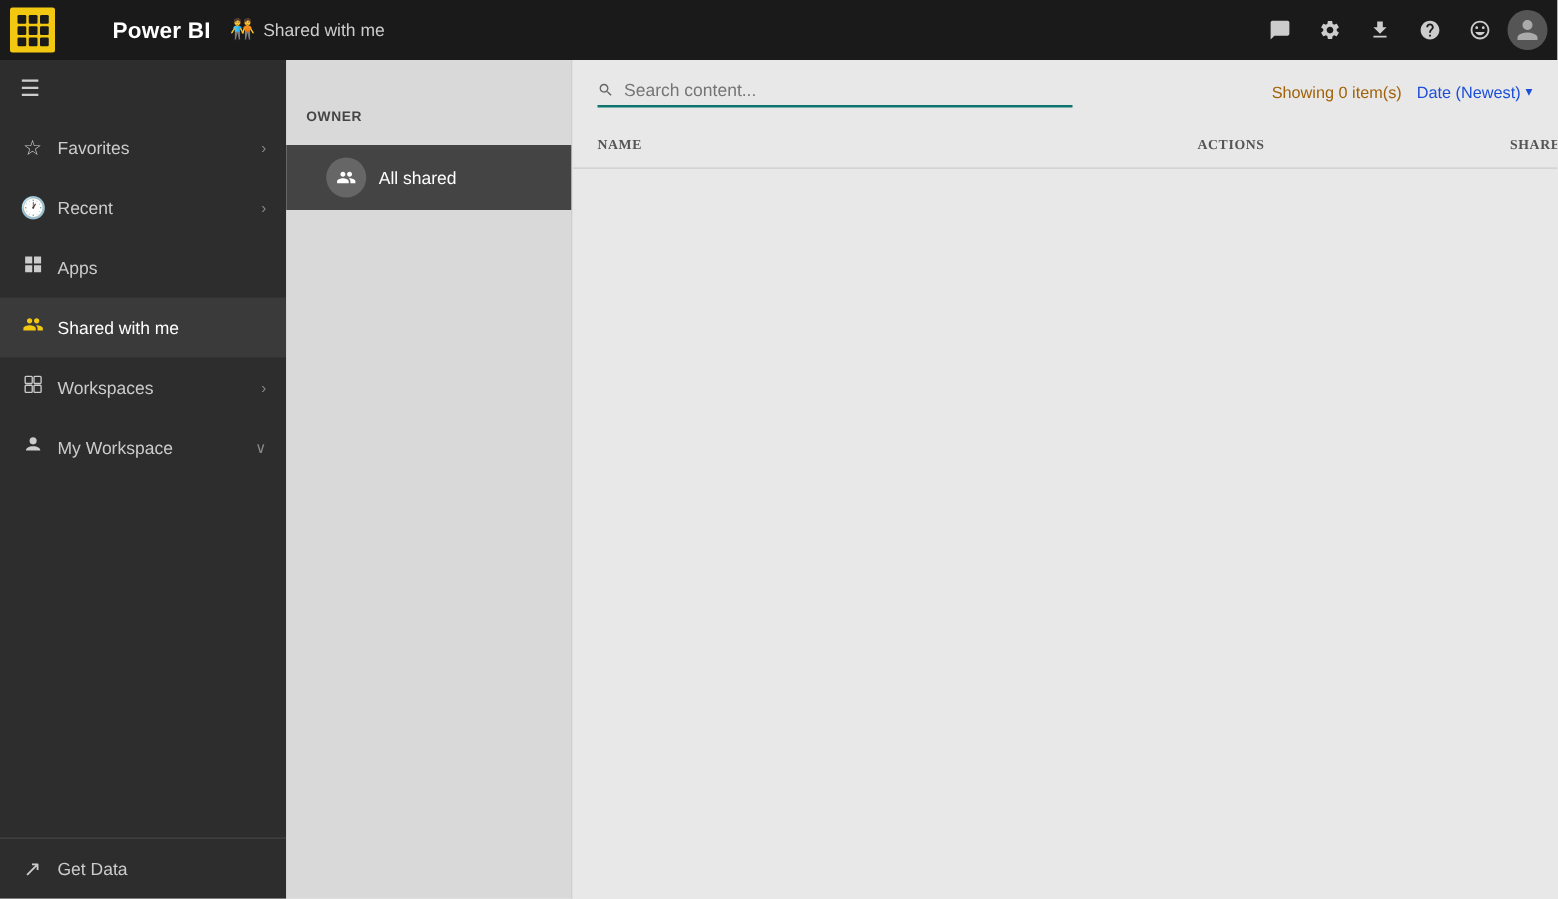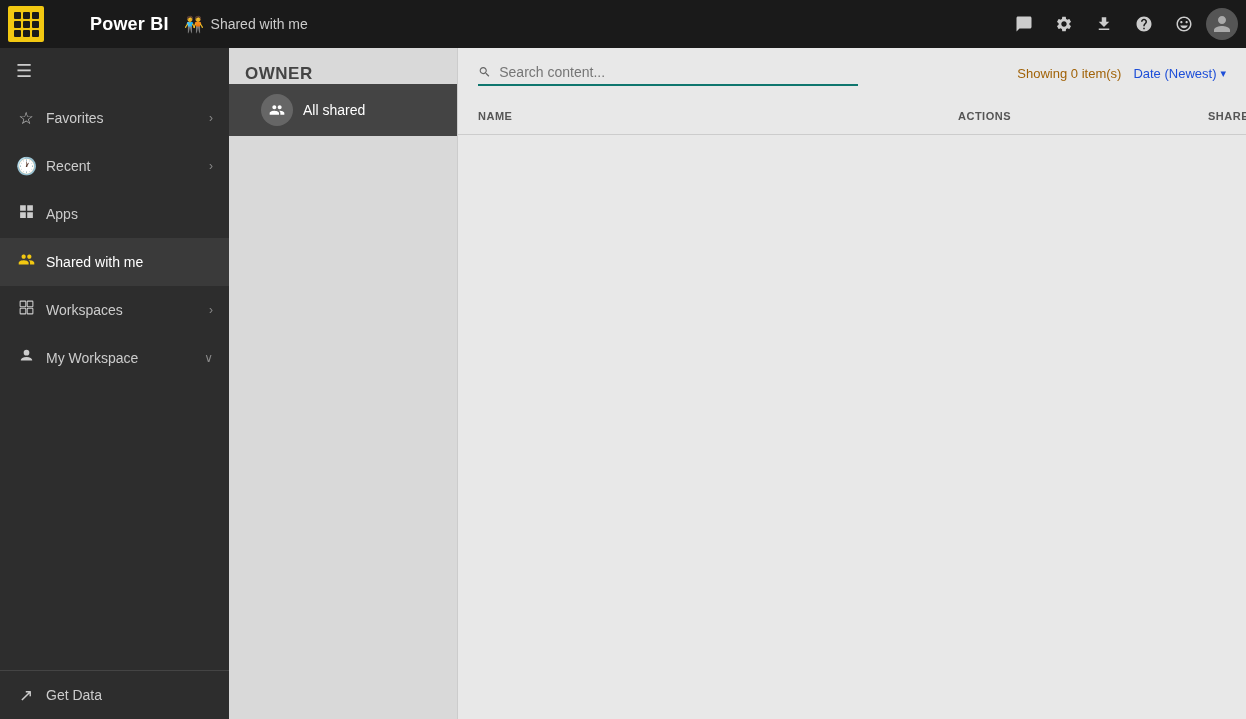--- a/index.html
+++ b/index.html
@@ -69,22 +69,22 @@
       margin-top: auto; border-top: 1px solid #444;
     }
 
     
     .owner-panel {
       width: 229px; min-width: 229px; background: #d9d9d9;
       display: flex; flex-direction: column;
       border-right: 1px solid #ccc;
     }
     .owner-panel-header {
-      padding: 16px 16px 0 16px; font-size: 17px; font-weight: 700;
-      color: #444; letter-spacing: 0.5px; text-transform: uppercase;
+      padding: 16px 16px 16px 16px; font-size: 11px; font-weight: 700;
+      color: #444; letter-spacing: 0.5px; text-transform: uppercase; margin-top: 24px;
     }
     .owner-panel-item {
       display: flex; align-items: center; gap: 10px;
       padding: 10px 32px; cursor: pointer; font-size: 14px; color: #222;
     }
     .owner-panel-item.active { background: #444; color: #fff; }
     .owner-panel-item.active .owner-icon-circle { background: #666; }
     .owner-icon-circle {
       width: 32px; height: 32px; border-radius: 50%; background: #aaa;
       display: flex; align-items: center; justify-content: center; color: #fff; font-size: 15px;
@@ -119,20 +119,21 @@
     .table-header {
       display: grid;
       grid-template-columns: 480px 250px 250px 200px;
       padding: 8px 20px;
       border-bottom: 1px solid #ccc;
       background: #e8e8e8;
     }
     .table-col-header {
       font-size: 11px; font-weight: 700; color: #555; letter-spacing: 0.5px; text-transform: uppercase;
       padding: 4px 0;
+      font-family: Liberation Serif, serif;
     }
     .table-body { flex: 1; overflow-y: auto; }
   </style>
 </head>
 <body>
 
 <div class="topnav">
   <div class="topnav-waffle">
     <div class="waffle-grid">
       <div class="waffle-dot"></div>

